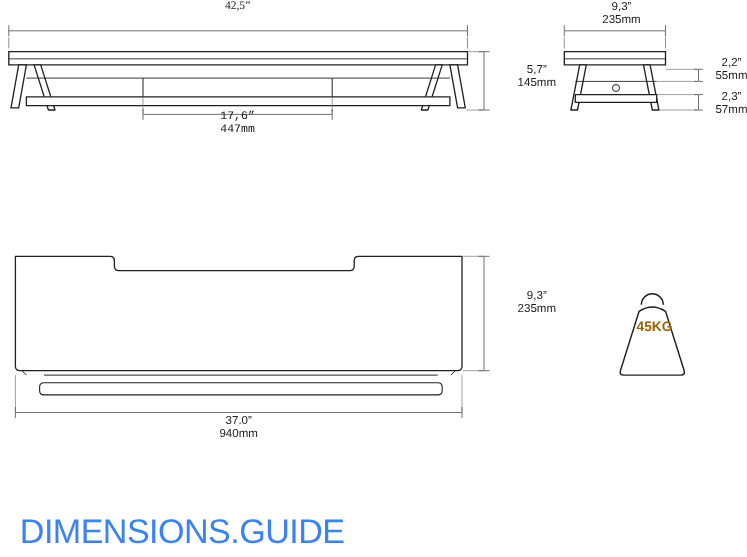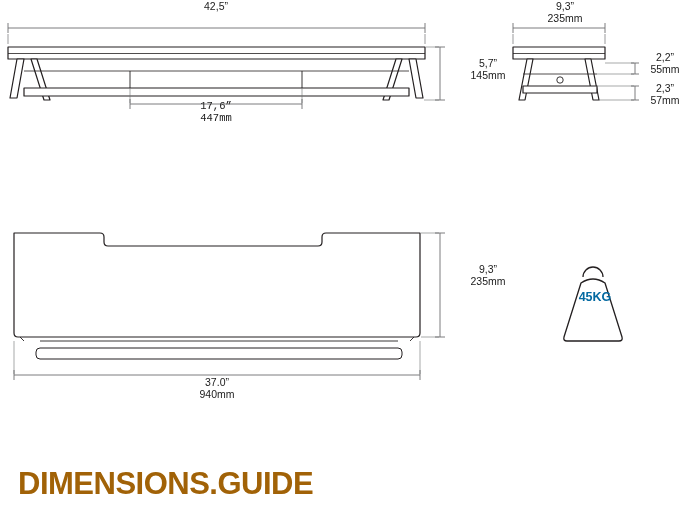--- a/index.html
+++ b/index.html
@@ -3,24 +3,24 @@
 <meta charset="utf-8">
 <style>
   html,body{margin:0;padding:0;background:#ffffff;}
   body{width:679px;height:506px;position:relative;overflow:hidden;
        font-family:"Liberation Sans", sans-serif;color:#1a1a1a;}
   .stage{position:absolute;inset:0;}
   svg{display:block;}
   .dimlabel{position:absolute;font-size:10.5px;line-height:12px;color:#1a1a1a;
             text-align:center;white-space:nowrap;}
   .dimlabel.left{text-align:center;}
-  .brand{position:absolute;left:18px;top:466px;font-size:31px;font-weight:bold;
-         letter-spacing:-0.5px;color:#a16207;}
+  .brand{position:absolute;left:18px;top:466px;font-size:31px;font-weight:normal;
+         letter-spacing:-0.5px;color:#3b82f6;}
   .wt{position:absolute;font-weight:bold;font-size:12.5px;text-align:center;
-      line-height:14px;color:#0369a1;}
+      line-height:14px;color:#a16207;}
 </style>
 </head>
 <body>
 
 <div class="stage">
 
   <svg width="470" height="140" style="position:absolute;left:0px;top:14px;">
     <g fill="none" stroke="#231f20" stroke-width="1.2" stroke-linejoin="round">
 
       <line x1="8" y1="14" x2="425" y2="14" stroke="#6d6e71" stroke-width="0.9"></line>
@@ -52,21 +52,21 @@
       <line x1="424" y1="86" x2="439" y2="86" stroke="#6d6e71" stroke-width="0.6"></line>
 
       <line x1="130" y1="90" x2="302" y2="90" stroke="#6d6e71" stroke-width="0.9"></line>
       <line x1="130" y1="85" x2="130" y2="95" stroke="#6d6e71" stroke-width="0.9"></line>
       <line x1="302" y1="85" x2="302" y2="95" stroke="#6d6e71" stroke-width="0.9"></line>
       <line x1="130" y1="74" x2="130" y2="89" stroke="#6d6e71" stroke-width="0.6"></line>
       <line x1="302" y1="74" x2="302" y2="89" stroke="#6d6e71" stroke-width="0.6"></line>
     </g>
   </svg>
 
-  <div class="dimlabel" style="left:133px;top:0px;width:166px;">
+  <div class="dimlabel" style="left:133px;top:0px;width:166px;font-family:Liberation Serif, serif;">
     <div>42,5”</div>
   </div>
 
   <div class="dimlabel left" style="left:458px;top:57px;width:60px;">
     <div>5,7”</div>
     <div>145mm</div>
   </div>
 
   <div class="dimlabel" style="left:133px;top:100px;width:166px;font-family:Liberation Mono, monospace;">
     <div>17,6”</div>

